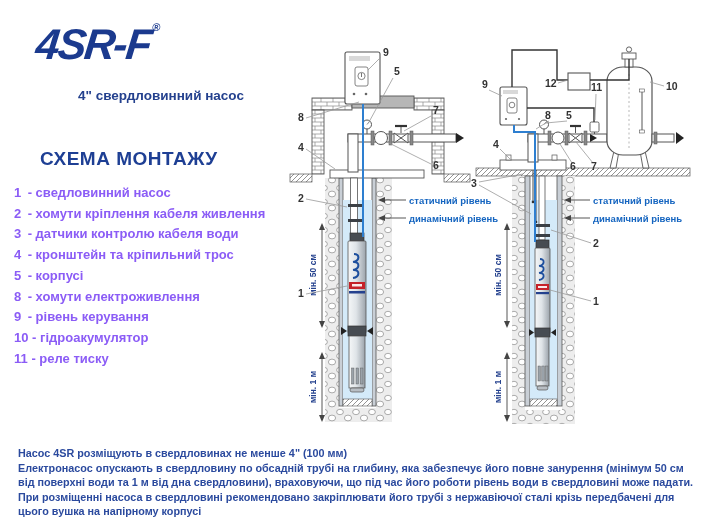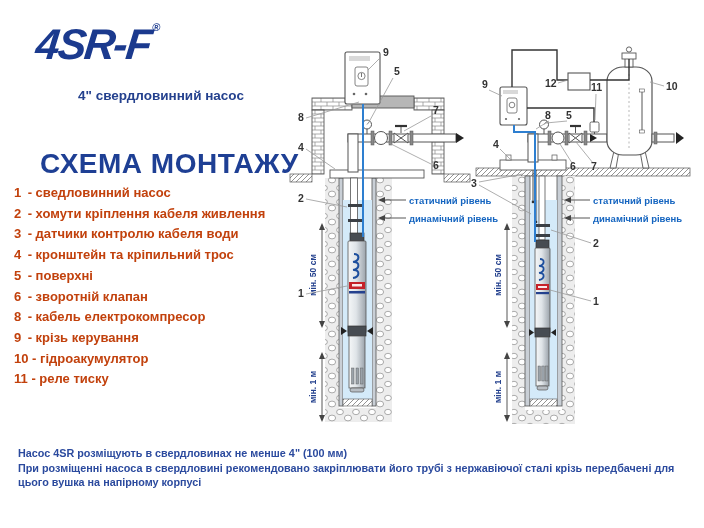--- a/index.html
+++ b/index.html
@@ -3,25 +3,25 @@
 <meta charset="utf-8">
 <style>
   html,body{margin:0;padding:0;background:#fff;}
   #page{position:relative;width:704px;height:528px;background:#fff;overflow:hidden;
         font-family:"Liberation Sans",sans-serif;}
   
   .logo{position:absolute;left:36px;top:20px;font-size:43px;font-weight:bold;font-style:italic;
         letter-spacing:-2px;color:#1b3a8e;transform:skewX(-6deg);}
   .logo sup{font-size:11px;letter-spacing:0;vertical-align:28px;}
   .subtitle{position:absolute;left:78px;top:88px;font-size:13.5px;font-weight:bold;color:#24418e;}
-  .title{position:absolute;left:40px;top:148px;font-size:28px;font-weight:bold;color:#1e3f94;
+  .title{position:absolute;left:40px;top:148px;font-size:19px;font-weight:bold;color:#1e3f94;
          letter-spacing:.5px;}
   
   .legend{position:absolute;left:14px;top:183px;margin:0;padding:0;list-style:none;}
-  .legend li{line-height:20.7px;font-size:13px;font-weight:bold;color:#c2410c;white-space:nowrap;}
+  .legend li{line-height:20.7px;font-size:13px;font-weight:bold;color:#8b5cf6;white-space:nowrap;}
   .legend .ln{display:inline-block;min-width:10px;}
   
   .footer{position:absolute;left:18px;top:446px;width:678px;color:#2b4a9e;
           font-size:10.8px;font-weight:bold;line-height:14.6px;}
   .footer p{margin:0;}
   
   svg{position:absolute;overflow:visible;font-family:"Liberation Sans",sans-serif;}
   #dleft{left:288px;top:30px;}
   #dright{left:462px;top:30px;}
   .callout{font-size:10.5px;font-weight:bold;fill:#333;}
@@ -37,24 +37,23 @@
 
   <div class="logo"><span>4SR-F</span><sup>®</sup></div>
   <div class="subtitle">4" свердловинний насос</div>
   <div class="title">СХЕМА МОНТАЖУ</div>
 
   <ul class="legend">
     <li><span class="ln">1</span> <span>-</span> <span>сведловинний насос</span></li>
     <li><span class="ln">2</span> <span>-</span> <span>хомути кріплення кабеля живлення</span></li>
     <li><span class="ln">3</span> <span>-</span> <span>датчики контролю кабеля води</span></li>
     <li><span class="ln">4</span> <span>-</span> <span>кронштейн та кріпильний трос</span></li>
-    <li><span class="ln">5</span> <span>-</span> <span>поверхні</span></li>
-    <li><span class="ln">6</span> <span>-</span> <span>зворотній клапан</span></li>
-    <li><span class="ln">8</span> <span>-</span> <span>кабель електрокомпресор</span></li>
-    <li><span class="ln">9</span> <span>-</span> <span>крізь керування</span></li>
+    <li><span class="ln">5</span> <span>-</span> <span>корпусі</span></li>
+    <li><span class="ln">8</span> <span>-</span> <span>хомути електроживлення</span></li>
+    <li><span class="ln">9</span> <span>-</span> <span>рівень керування</span></li>
     <li><span class="ln">10</span> <span>-</span> <span>гідроакумулятор</span></li>
     <li><span class="ln">11</span> <span>-</span> <span>реле тиску</span></li>
   </ul>
 
   <svg id="dleft" width="205" height="410" viewBox="0 0 205 410">
     <defs>
       <pattern id="brick" width="12" height="8" patternUnits="userSpaceOnUse">
         <rect width="12" height="8" fill="#fff"></rect>
         <path d="M0 0H12 M0 4H12 M0 8H12 M3 0V4 M9 4V8" stroke="#888" stroke-width="0.7" fill="none"></path>
       </pattern>
@@ -375,16 +374,17 @@
         <text x="131" y="217" class="callout">2</text>
       </g>
     <g>
         <line x1="129" y1="271" x2="88" y2="260" class="leader"></line>
         <text x="131" y="275" class="callout">1</text>
       </g>
   </svg>
 
   <div class="footer">
     <p>Насос 4SR розміщують в свердловинах не менше 4" (100 мм)</p>
+    <p>Електронасос опускають в свердловину по обсадній трубі на глибину, яка забезпечує його повне занурення (мінімум 50 см від поверхні води та 1 м від дна свердловини), враховуючи, що під час його роботи рівень води в свердловині може падати.</p>
     <p>При розміщенні насоса в свердловині рекомендовано закріплювати його трубі з нержавіючої сталі крізь передбачені для цього вушка на напірному корпусі</p>
   </div>
 
 </div>
 
 </body></html>

